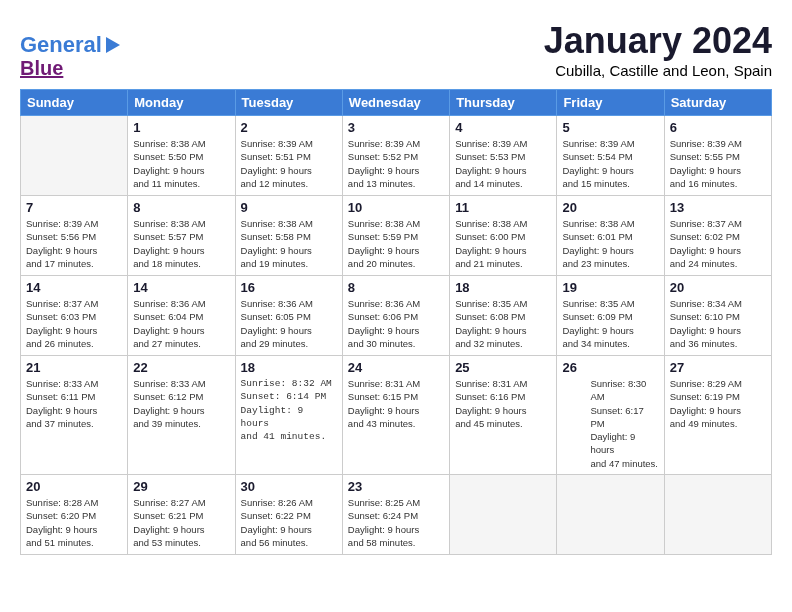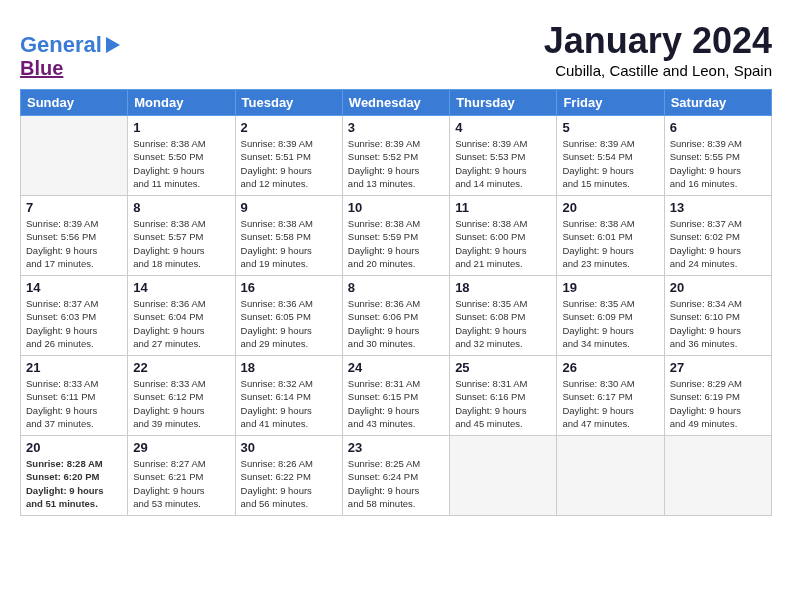--- a/index.html
+++ b/index.html
@@ -287,58 +287,58 @@
           </td>
           <td>
             <span class="day-number">22</span>
             <div class="day-info" style="white-space: pre-line;">Sunrise: 8:33 AM
 Sunset: 6:12 PM
 Daylight: 9 hours
 and 39 minutes.</div>
           </td>
           <td>
             <span class="day-number">18</span>
-            <div class="day-info" style="white-space: pre-line;">Sunrise: 8:32 AM
+            <div class="day-info" style="white-space: pre-line; font-family: Liberation Mono, monospace;">Sunrise: 8:32 AM
 Sunset: 6:14 PM
 Daylight: 9 hours
 and 41 minutes.</div>
           </td>
           <td>
             <span class="day-number">24</span>
             <div class="day-info" style="white-space: pre-line;">Sunrise: 8:31 AM
 Sunset: 6:15 PM
 Daylight: 9 hours
 and 43 minutes.</div>
           </td>
           <td>
             <span class="day-number">25</span>
             <div class="day-info" style="white-space: pre-line;">Sunrise: 8:31 AM
 Sunset: 6:16 PM
 Daylight: 9 hours
 and 45 minutes.</div>
           </td>
           <td>
             <span class="day-number">26</span>
-            <div class="day-info" style="white-space: pre-line;">Sunrise: 8:30 AM
+            <div class="day-info" style="white-space: pre-line; margin-left: 28px;">Sunrise: 8:30 AM
 Sunset: 6:17 PM
 Daylight: 9 hours
 and 47 minutes.</div>
           </td>
           <td>
             <span class="day-number">27</span>
             <div class="day-info" style="white-space: pre-line;">Sunrise: 8:29 AM
 Sunset: 6:19 PM
 Daylight: 9 hours
 and 49 minutes.</div>
           </td>
         </tr>
         <tr>
           <td>
             <span class="day-number">20</span>
-            <div class="day-info" style="white-space: pre-line; font-weight: bold;">Sunrise: 8:28 AM
+            <div class="day-info" style="white-space: pre-line;">Sunrise: 8:28 AM
 Sunset: 6:20 PM
 Daylight: 9 hours
 and 51 minutes.</div>
           </td>
           <td>
             <span class="day-number">29</span>
             <div class="day-info" style="white-space: pre-line;">Sunrise: 8:27 AM
 Sunset: 6:21 PM
 Daylight: 9 hours
 and 53 minutes.</div>

